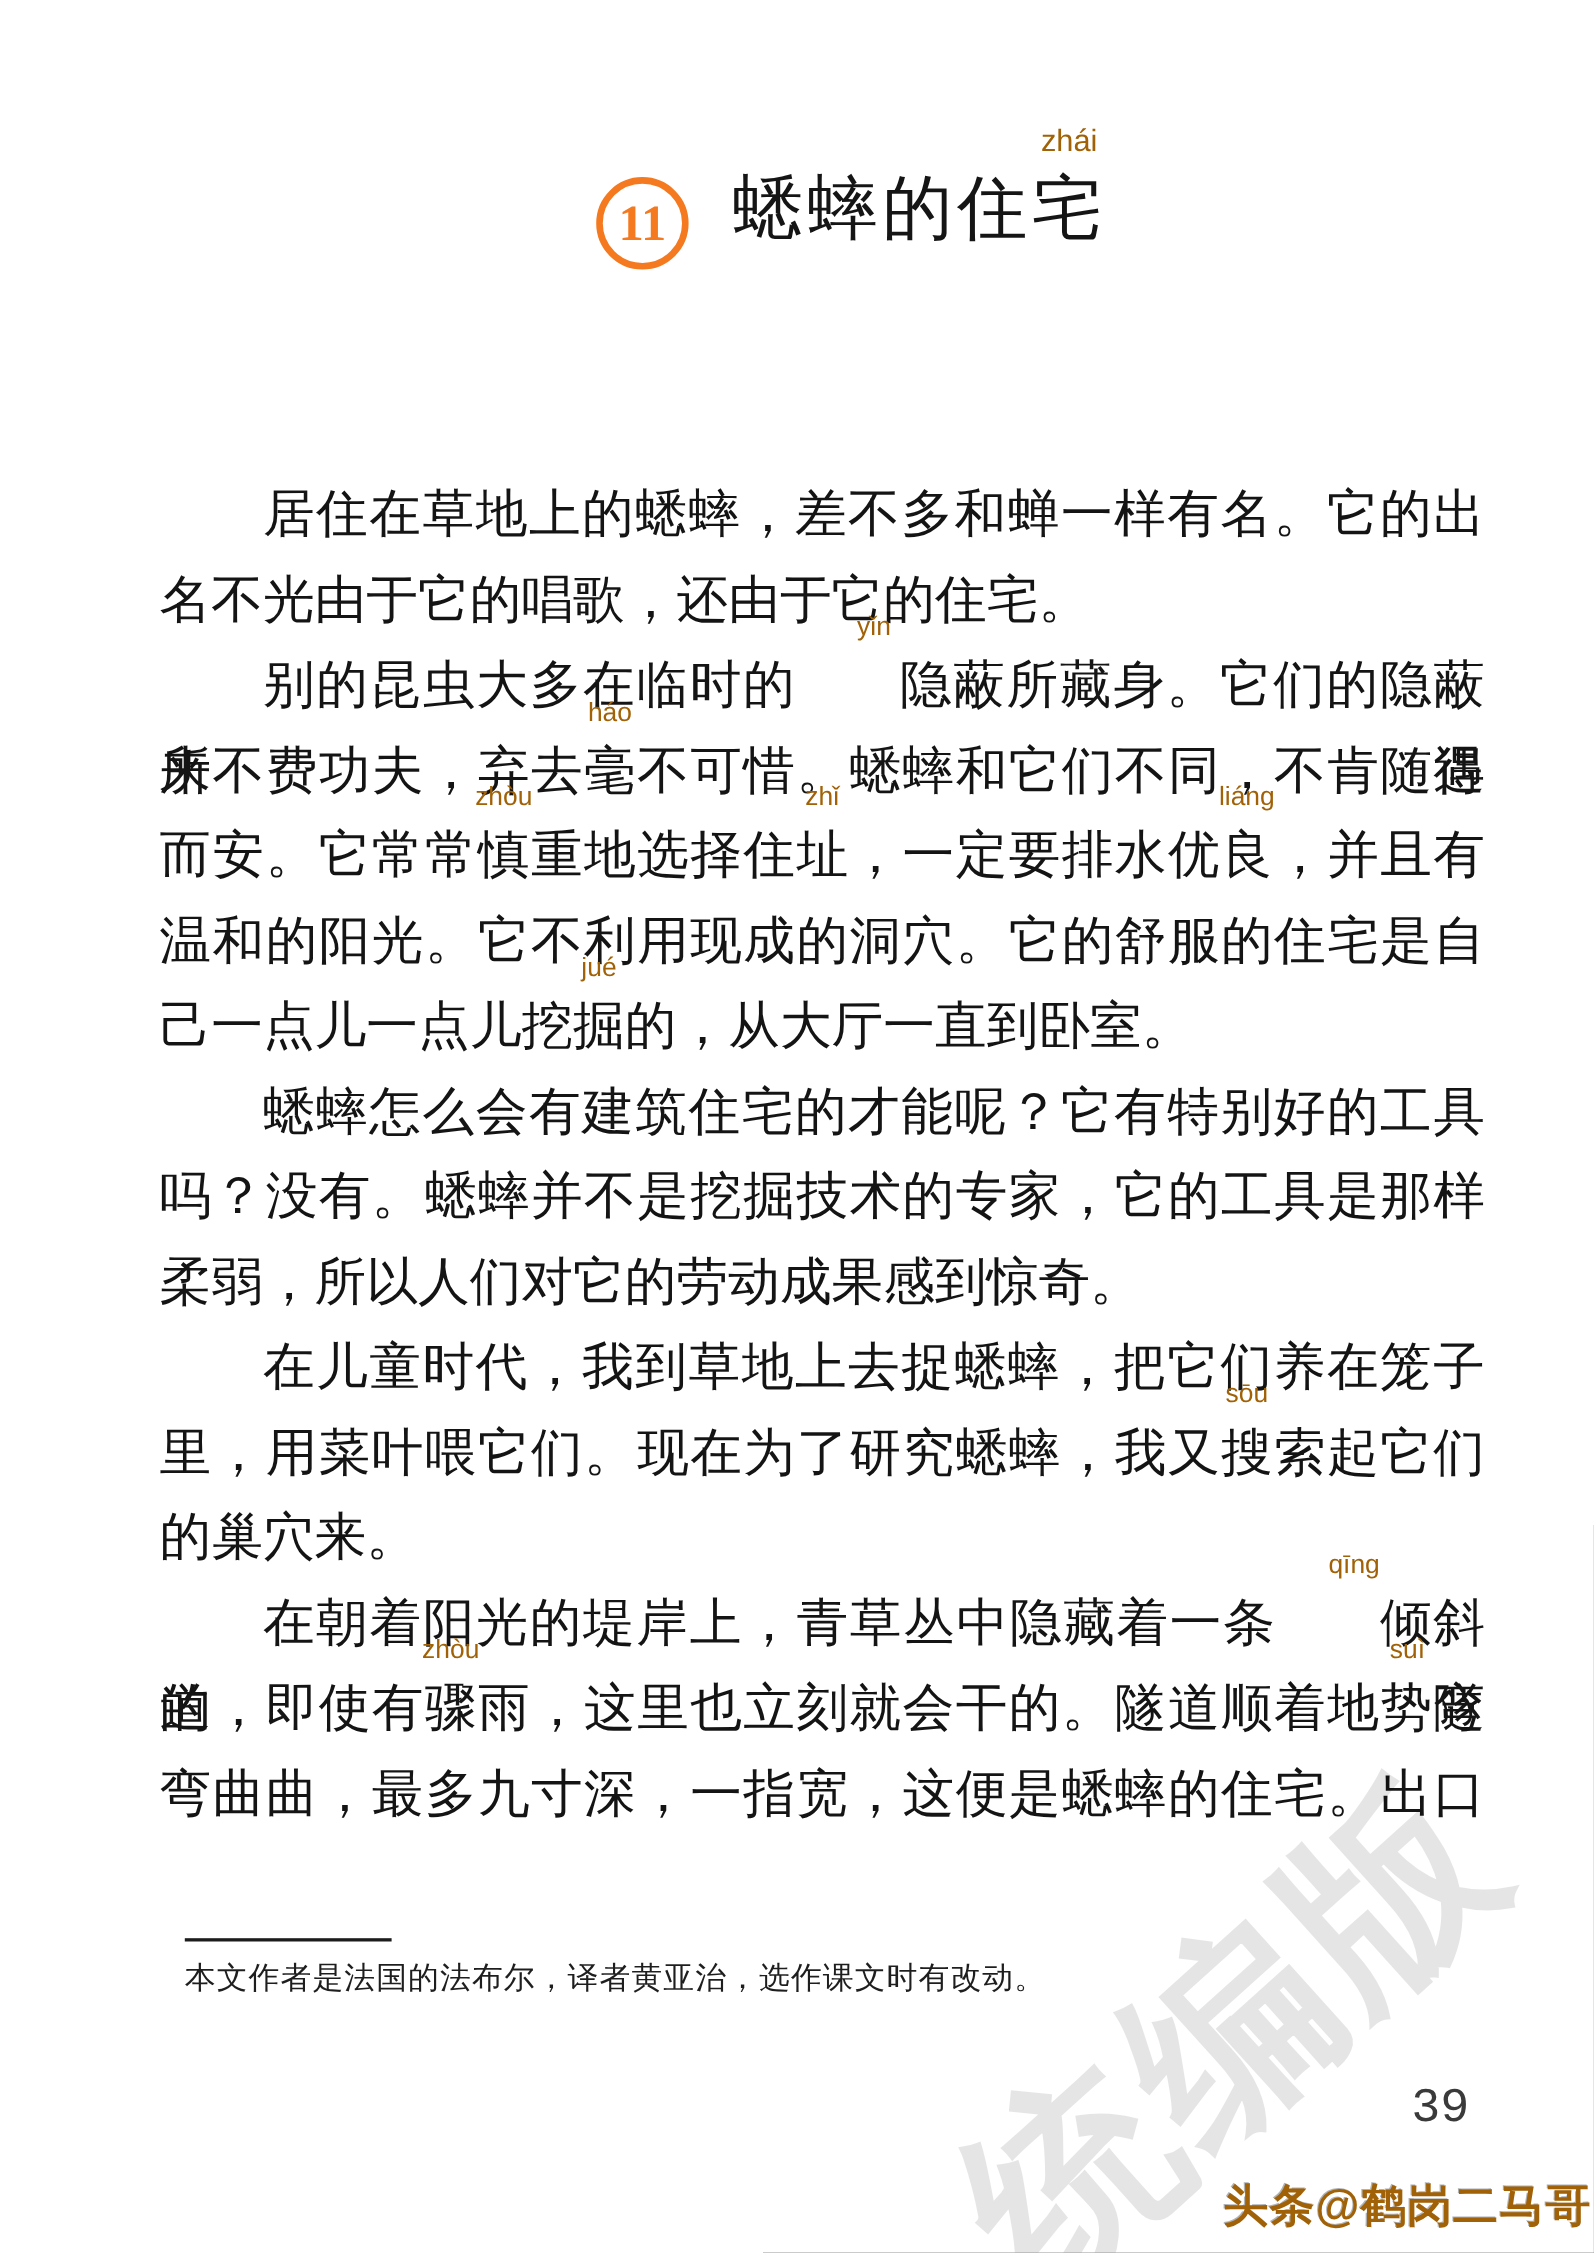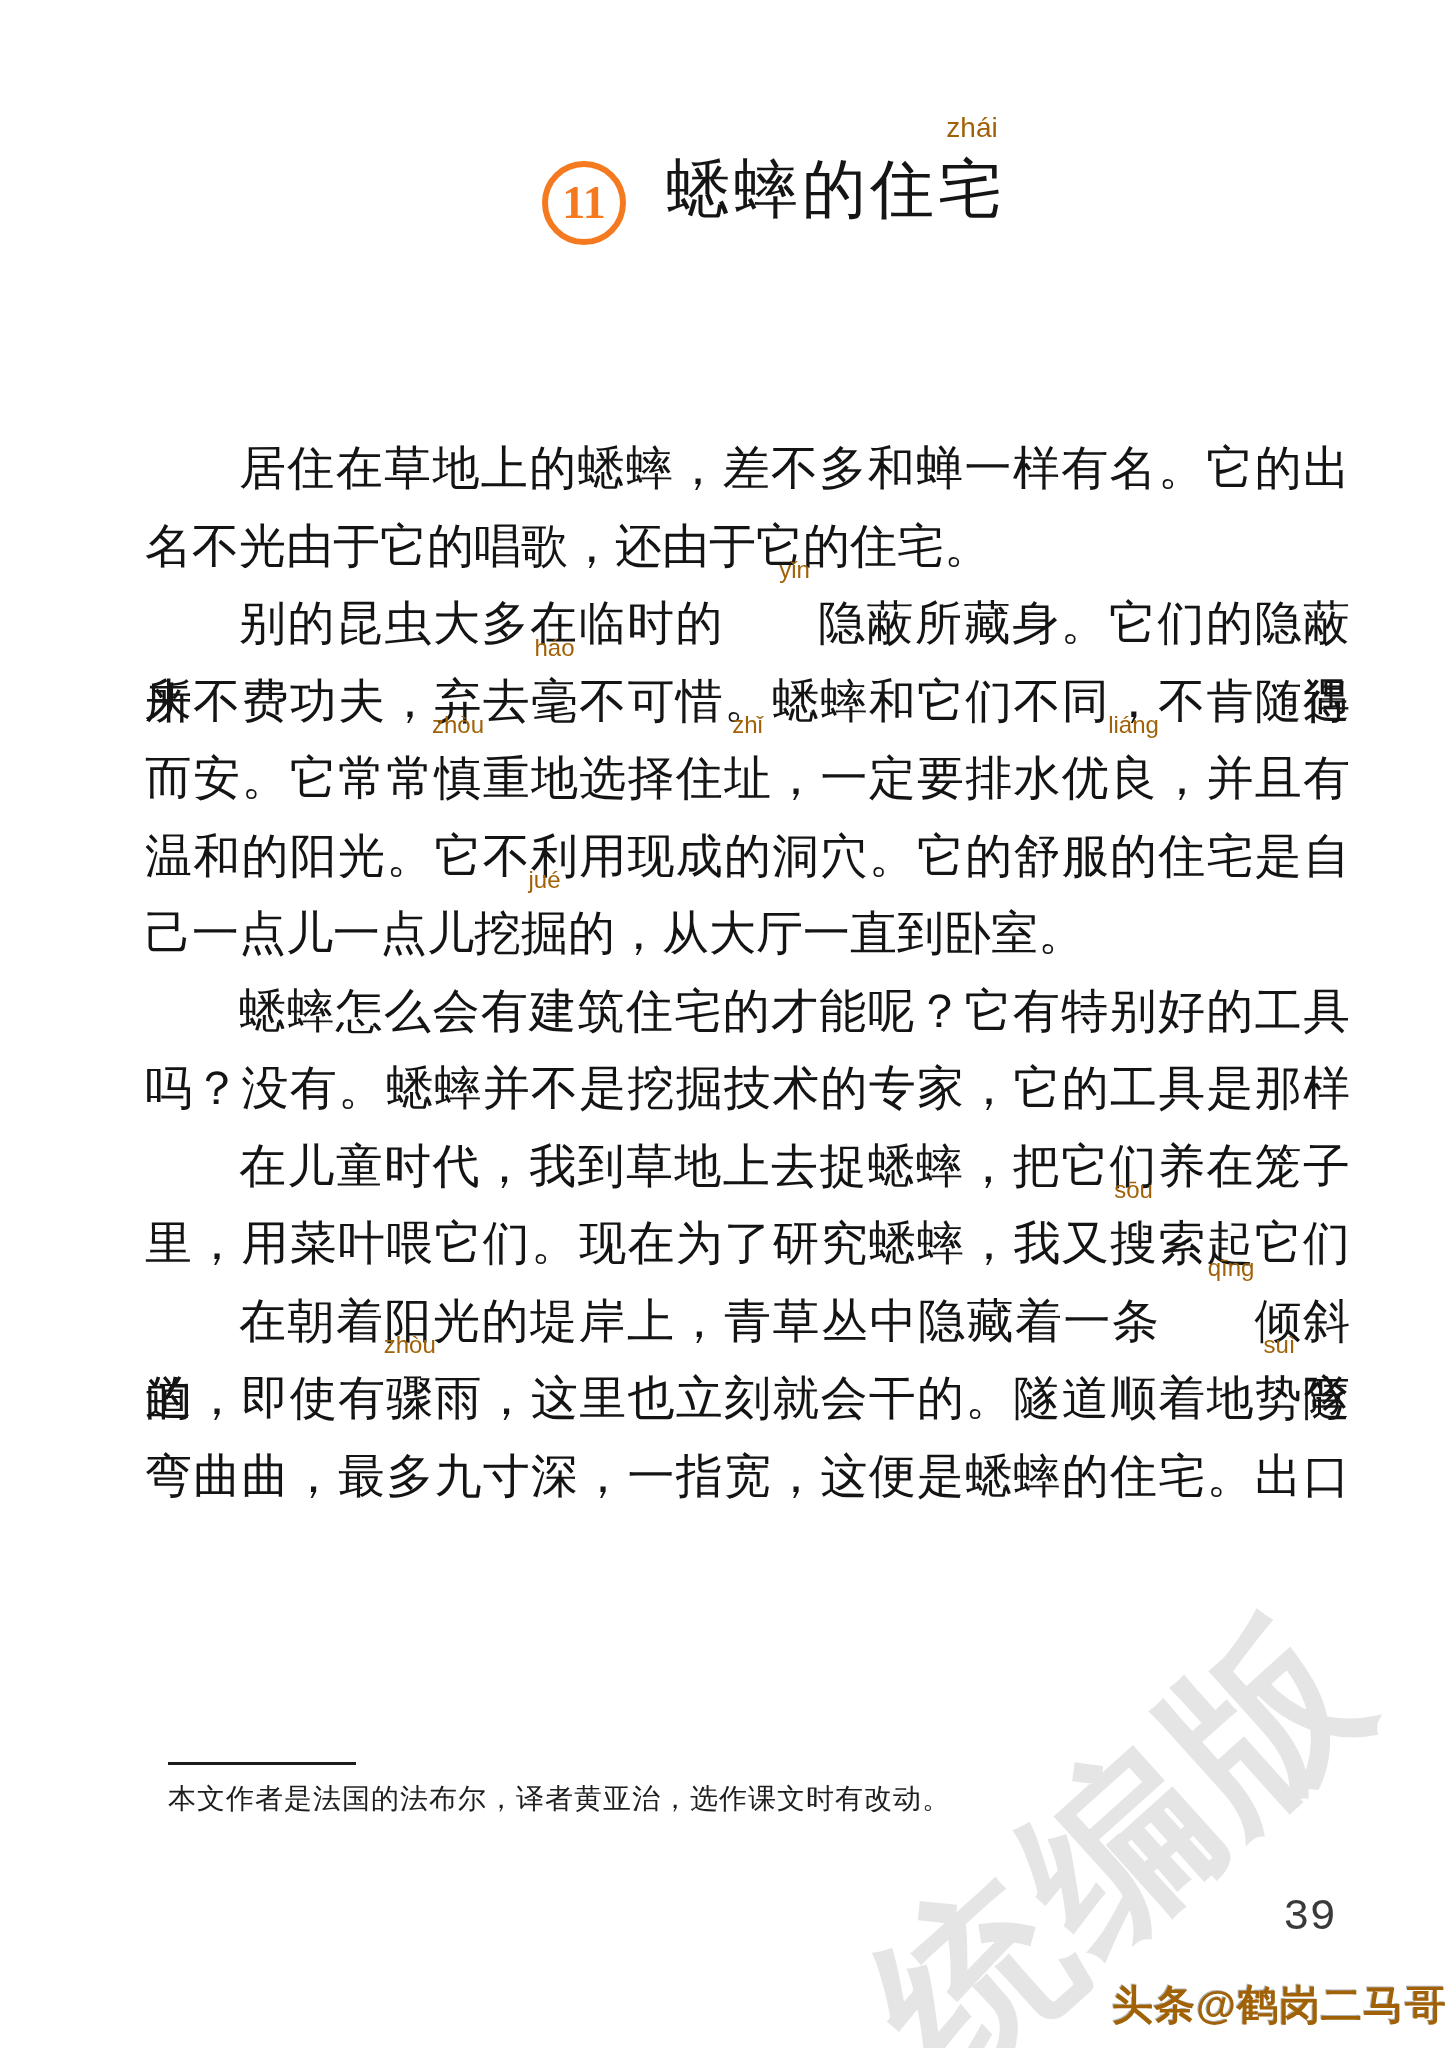--- a/index.html
+++ b/index.html
@@ -75,22 +75,24 @@
   <div id="body-text">
       <div class="line indent fill">居住在草地上的蟋蟀，差不多和蝉一样有名。它的出</div>
       <div class="line">名不光由于它的唱歌，还由于它的住宅。</div>
       <div class="line indent fill">别的昆虫大多在临时的<span class="rb">隐<span class="py">yǐn</span></span>蔽所藏身。它们的隐蔽所得</div>
       <div class="line fill">来不费功夫，弃去<span class="rb">毫<span class="py">háo</span></span>不可惜。蟋蟀和它们不同，不肯随遇</div>
       <div class="line fill">而安。它常常<span class="rb">慎<span class="py">zhòu</span></span>重地选择住<span class="rb">址<span class="py">zhǐ</span></span>，一定要排水优<span class="rb">良<span class="py">liáng</span></span>，并且有</div>
       <div class="line fill">温和的阳光。它不利用现成的洞穴。它的舒服的住宅是自</div>
       <div class="line">己一点儿一点儿挖<span class="rb">掘<span class="py">jué</span></span>的，从大厅一直到卧室。</div>
       <div class="line indent fill">蟋蟀怎么会有建筑住宅的才能呢？它有特别好的工具</div>
       <div class="line fill">吗？没有。蟋蟀并不是挖掘技术的专家，它的工具是那样</div>
+      <div class="line">柔弱，所以人们对它的劳动成果感到惊奇。</div>
       <div class="line indent fill">在儿童时代，我到草地上去捉蟋蟀，把它们养在笼子</div>
       <div class="line fill">里，用菜叶喂它们。现在为了研究蟋蟀，我又<span class="rb">搜<span class="py">sōu</span></span>索起它们</div>
+      <div class="line">的巢穴来。</div>
       <div class="line indent fill">在朝着阳光的堤岸上，青草丛中隐藏着一条<span class="rb">倾<span class="py">qīng</span></span>斜的<span class="rb">隧<span class="py">suì</span></span></div>
       <div class="line fill">道，即使有<span class="rb">骤<span class="py">zhòu</span></span>雨，这里也立刻就会干的。隧道顺着地势弯</div>
       <div class="line fill">弯曲曲，最多九寸深，一指宽，这便是蟋蟀的住宅。出口</div>
     </div>
 
   <div id="footnote-rule"></div>
   <div id="footnote">本文作者是法国的法布尔，译者黄亚治，选作课文时有改动。</div>
 
   <div id="edition-watermark">统编版</div>
 

